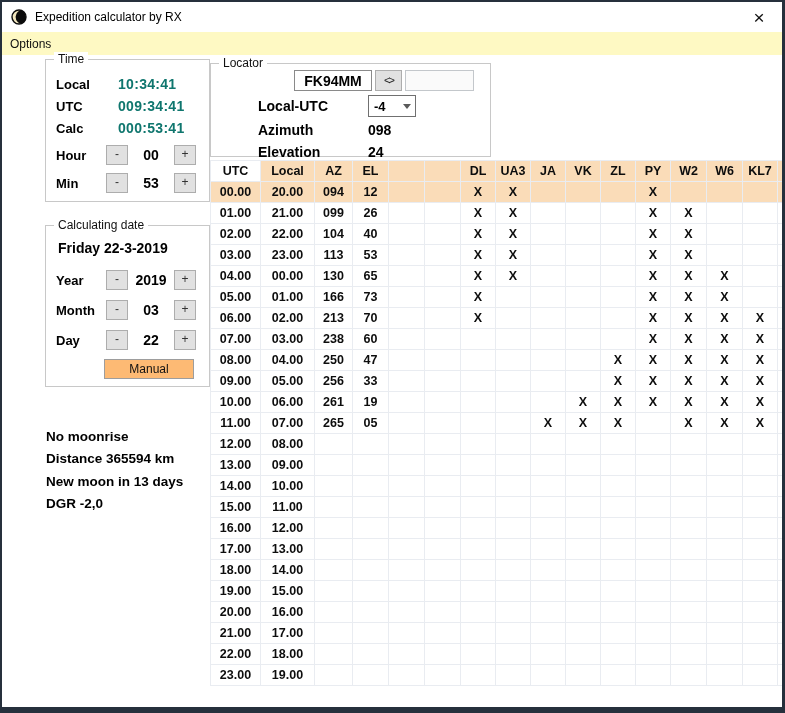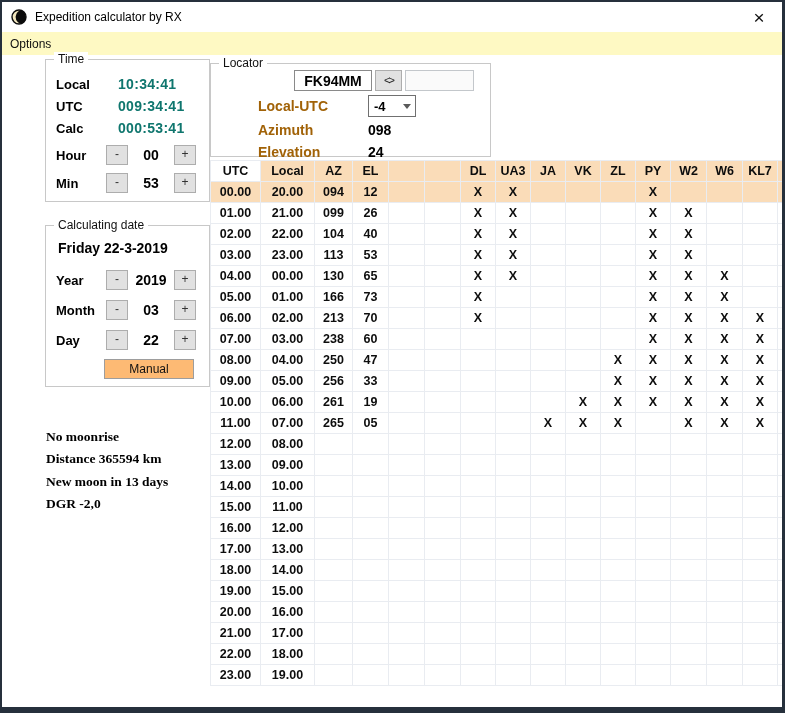--- a/index.html
+++ b/index.html
@@ -46,29 +46,29 @@
 
   
   .loc-input{position:absolute;box-sizing:border-box;height:21px;border:1px solid #8a8a8a;background:#fff;
     font-family:"Liberation Sans",sans-serif;font-weight:bold;font-size:14px;text-align:center;color:#000;padding:0;}
   .loc-input1{left:83px;top:6px;width:78px;}
   .loc-input2{left:194px;top:6px;width:69px;border:1px solid #c3c7cb;background:#fafafa;}
   .loc-swap{position:absolute;left:164px;top:6px;width:27px;height:21px;box-sizing:border-box;
     background:#e1e1e1;border:1px solid #adadad;font-size:11px;color:#222;text-align:center;line-height:19px;
     letter-spacing:-2px;cursor:default;}
   .loc-row{position:absolute;left:47px;display:flex;align-items:center;height:22px;}
-  .loc-label{width:110px;font-weight:bold;font-size:14px;color:#a16207;}
+  .loc-label{width:110px;font-weight:bold;font-size:14px;color:#000000;}
   .loc-value{font-weight:bold;font-size:14px;color:#000;}
   .combo{position:absolute;left:157px;top:31px;width:48px;height:22px;box-sizing:border-box;border:1px solid #707070;
     background:#fff;display:flex;align-items:center;padding:0 4px 0 5px;font-weight:bold;font-size:13px;color:#000;cursor:default;}
   .combo .chev{margin-left:auto;width:0;height:0;border-left:4px solid transparent;border-right:4px solid transparent;
     border-top:5px solid #5a5a5a;}
 
   
-  .info-panel{position:absolute;left:12px;top:371px;width:170px;font-family:Liberation Serif, serif;}
+  .info-panel{position:absolute;left:12px;top:371px;width:170px;}
   .info-line{font-weight:bold;font-size:13.5px;color:#000;line-height:22.3px;white-space:nowrap;}
 
   
   .moon-table-wrap{position:absolute;left:176px;top:105px;}
   table.moon{border-collapse:collapse;table-layout:fixed;width:604px;}
   table.moon th,table.moon td{
     height:21px;box-sizing:border-box;border:1px solid #e9ecf1;padding:0;
     font-family:"Liberation Sans",sans-serif;font-weight:bold;font-size:12.5px;color:#0d0d0d;
     text-align:center;overflow:hidden;white-space:nowrap;
   }

